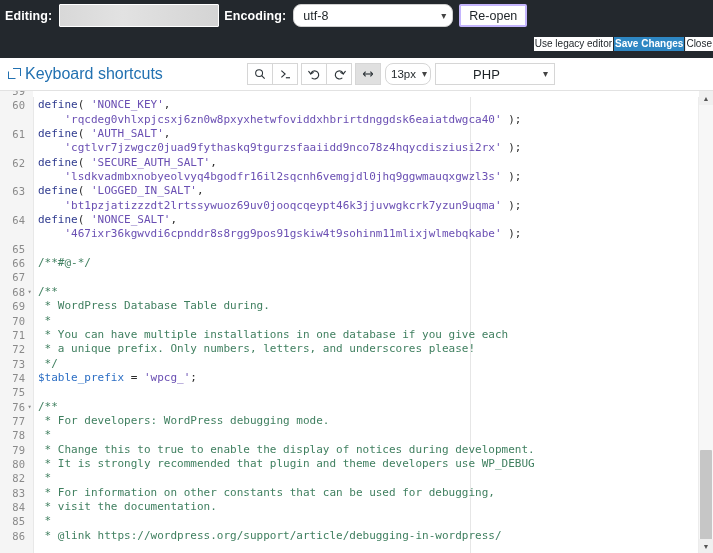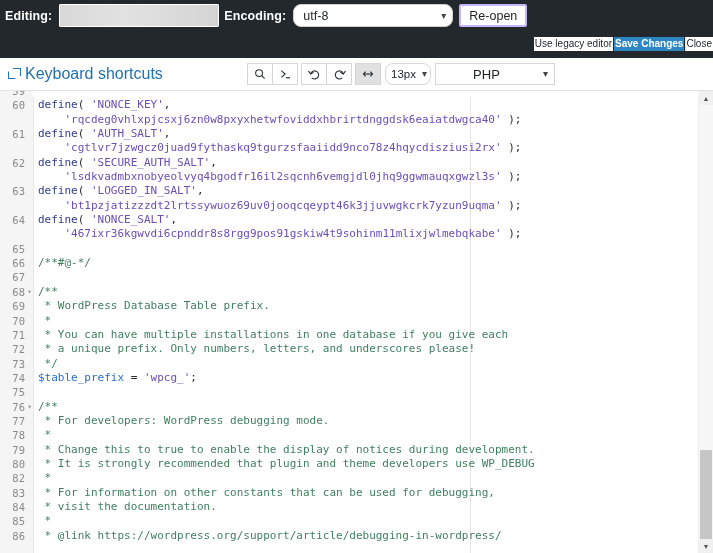--- a/index.html
+++ b/index.html
@@ -399,21 +399,21 @@
         <div class="line"><span class="ln-num">62</span><span class="ln-text"><span class="c-fn">define</span><span class="c-pun">( </span><span class="c-str">'SECURE_AUTH_SALT'</span><span class="c-pun">,</span></span></div>
         <div class="line"><span class="ln-num"></span><span class="ln-text"><span class="c-pun">    </span><span class="c-str">'lsdkvadmbxnobyeolvyq4bgodfr16il2sqcnh6vemgjdl0jhq9ggwmauqxgwzl3s'</span><span class="c-pun"> );</span></span></div>
         <div class="line"><span class="ln-num">63</span><span class="ln-text"><span class="c-fn">define</span><span class="c-pun">( </span><span class="c-str">'LOGGED_IN_SALT'</span><span class="c-pun">,</span></span></div>
         <div class="line"><span class="ln-num"></span><span class="ln-text"><span class="c-pun">    </span><span class="c-str">'bt1pzjatizzzdt2lrtssywuoz69uv0jooqcqeypt46k3jjuvwgkcrk7yzun9uqma'</span><span class="c-pun"> );</span></span></div>
         <div class="line"><span class="ln-num">64</span><span class="ln-text"><span class="c-fn">define</span><span class="c-pun">( </span><span class="c-str">'NONCE_SALT'</span><span class="c-pun">,</span></span></div>
         <div class="line"><span class="ln-num"></span><span class="ln-text"><span class="c-pun">    </span><span class="c-str">'467ixr36kgwvdi6cpnddr8s8rgg9pos91gskiw4t9sohinm11mlixjwlmebqkabe'</span><span class="c-pun"> );</span></span></div>
         <div class="line"><span class="ln-num">65</span><span class="ln-text"></span></div>
         <div class="line"><span class="ln-num">66</span><span class="ln-text"><span class="c-com">/**#@-*/</span></span></div>
         <div class="line"><span class="ln-num">67</span><span class="ln-text"></span></div>
         <div class="line"><span class="ln-num">68</span><span class="fold">▾</span><span class="ln-text"><span class="c-com">/**</span></span></div>
-        <div class="line"><span class="ln-num">69</span><span class="ln-text"><span class="c-com"> * WordPress Database Table prefix.</span></span></div>
+        <div class="line"><span class="ln-num">69</span><span class="ln-text"><span class="c-com"> * WordPress Database Table during.</span></span></div>
         <div class="line"><span class="ln-num">70</span><span class="ln-text"><span class="c-com"> *</span></span></div>
         <div class="line"><span class="ln-num">71</span><span class="ln-text"><span class="c-com"> * You can have multiple installations in one database if you give each</span></span></div>
         <div class="line"><span class="ln-num">72</span><span class="ln-text"><span class="c-com"> * a unique prefix. Only numbers, letters, and underscores please!</span></span></div>
         <div class="line"><span class="ln-num">73</span><span class="ln-text"><span class="c-com"> */</span></span></div>
         <div class="line"><span class="ln-num">74</span><span class="ln-text"><span class="c-var">$table_prefix</span><span class="c-pun"> = </span><span class="c-str">'wpcg_'</span><span class="c-pun">;</span></span></div>
         <div class="line"><span class="ln-num">75</span><span class="ln-text"></span></div>
         <div class="line"><span class="ln-num">76</span><span class="fold">▾</span><span class="ln-text"><span class="c-com">/**</span></span></div>
         <div class="line"><span class="ln-num">77</span><span class="ln-text"><span class="c-com"> * For developers: WordPress debugging mode.</span></span></div>
         <div class="line"><span class="ln-num">78</span><span class="ln-text"><span class="c-com"> *</span></span></div>
         <div class="line"><span class="ln-num">79</span><span class="ln-text"><span class="c-com"> * Change this to true to enable the display of notices during development.</span></span></div>

